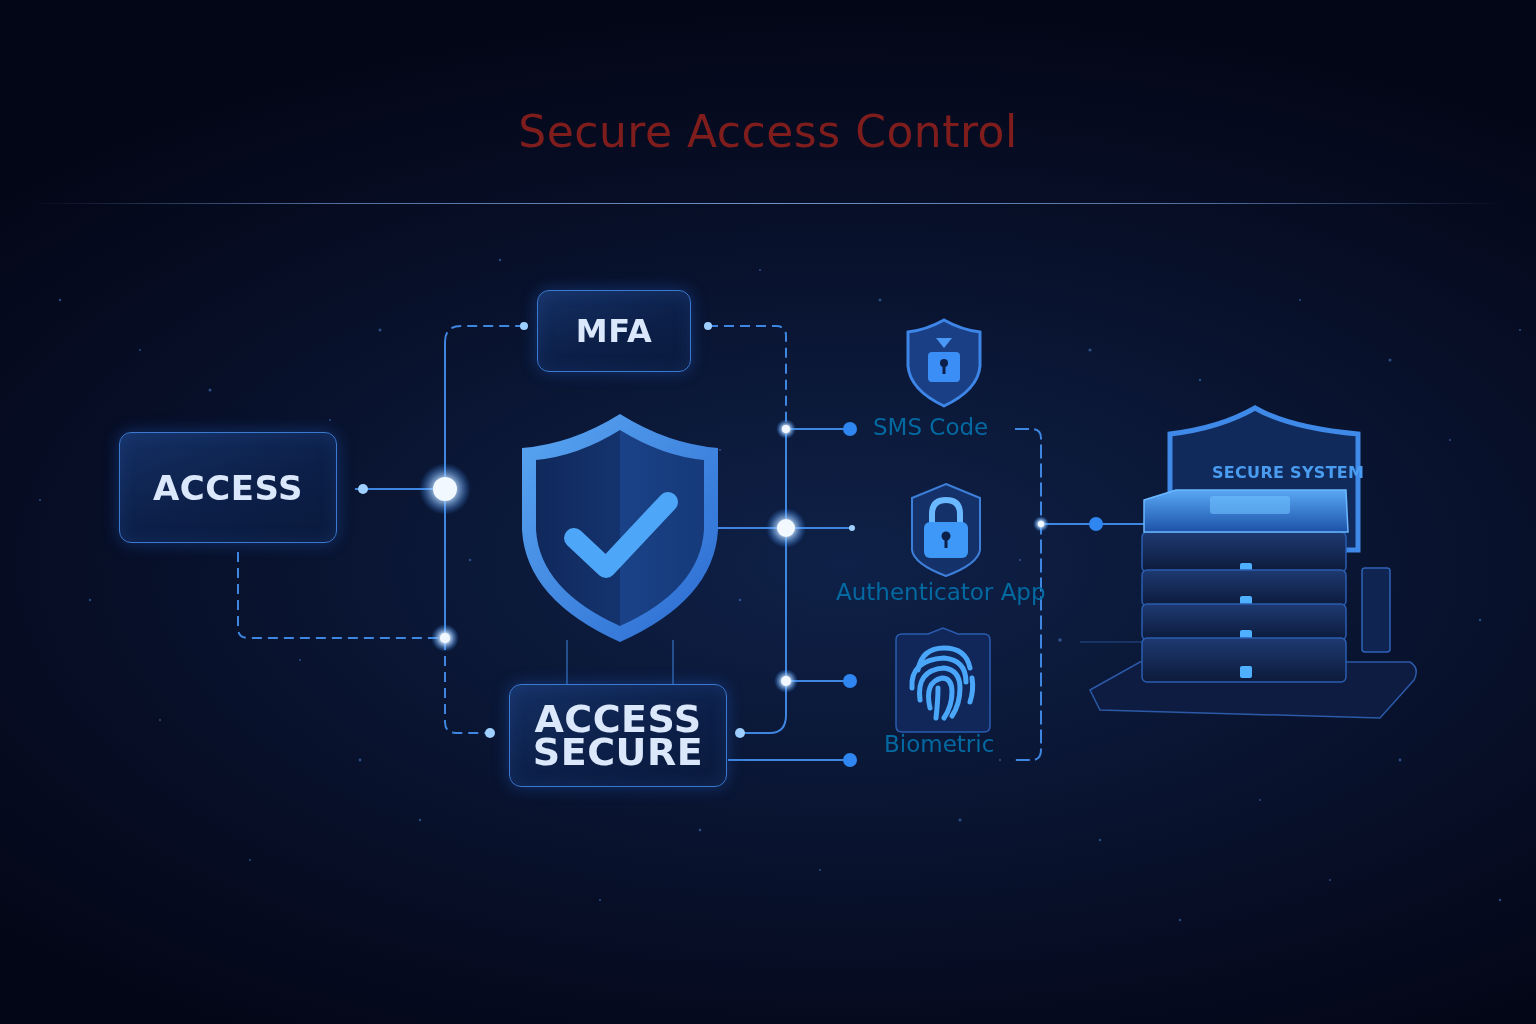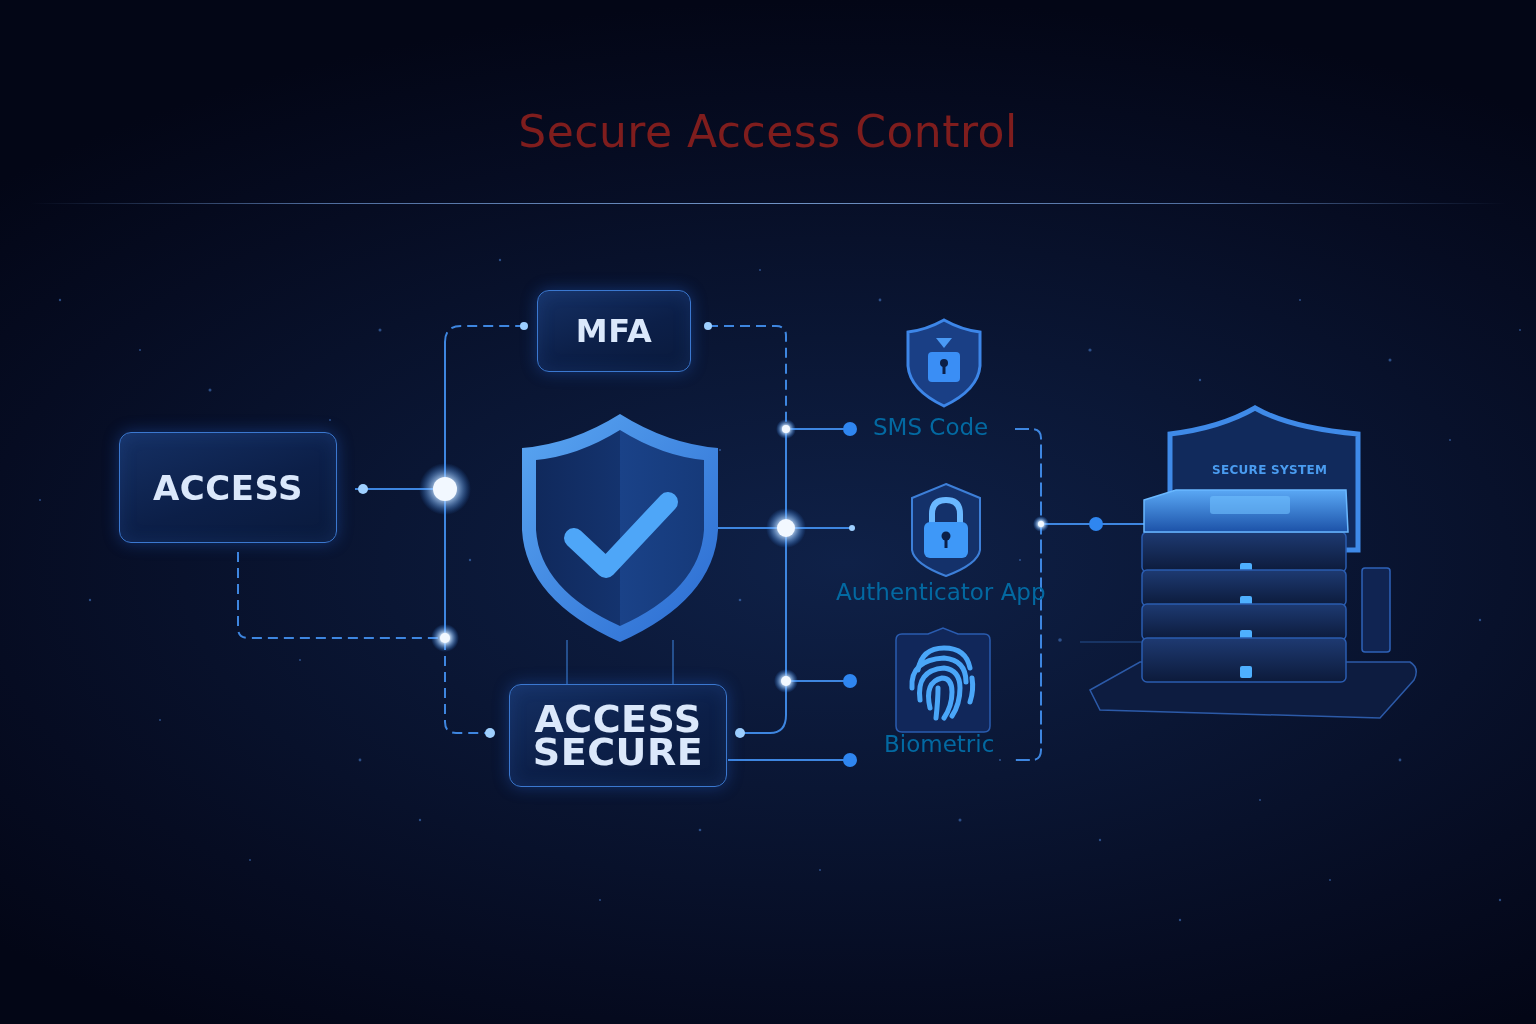--- a/index.html
+++ b/index.html
@@ -27,21 +27,21 @@
     font-weight: 700; color: #dbe8fb; letter-spacing: 0.5px;
   }
   .login-box { left: 119px; top: 432px; width: 216px; height: 109px; font-size: 34px; }
   .mfa-box { left: 537px; top: 290px; width: 152px; height: 80px; font-size: 32px; }
   .granted-box { left: 509px; top: 684px; width: 216px; height: 101px; font-size: 38px; line-height: 33px; flex-direction: column; }
   .opt-label { position: absolute; color: #0369a1; font-size: 23px; white-space: nowrap; }
   .sms-label { left: 873px; top: 414px; }
   .auth-label { left: 836px; top: 579px; }
   .bio-label { left: 884px; top: 731px; }
   .sys-label {
-    position: absolute; left: 1212px; top: 463px; font-size: 12px; font-weight: 700;
+    position: absolute; left: 1212px; top: 463px; font-size: 16px; font-weight: 700;
     color: #4a9cf0; letter-spacing: 0.3px; white-space: nowrap;
   }
   .icon { position: absolute; }
 </style>
 </head>
 <body>
 
 <svg class="stars" width="1536" height="1024" viewBox="0 0 1536 1024">
   <g fill="#4a7fd0" opacity="0.55">
     <circle cx="60" cy="300" r="1.2"></circle>

